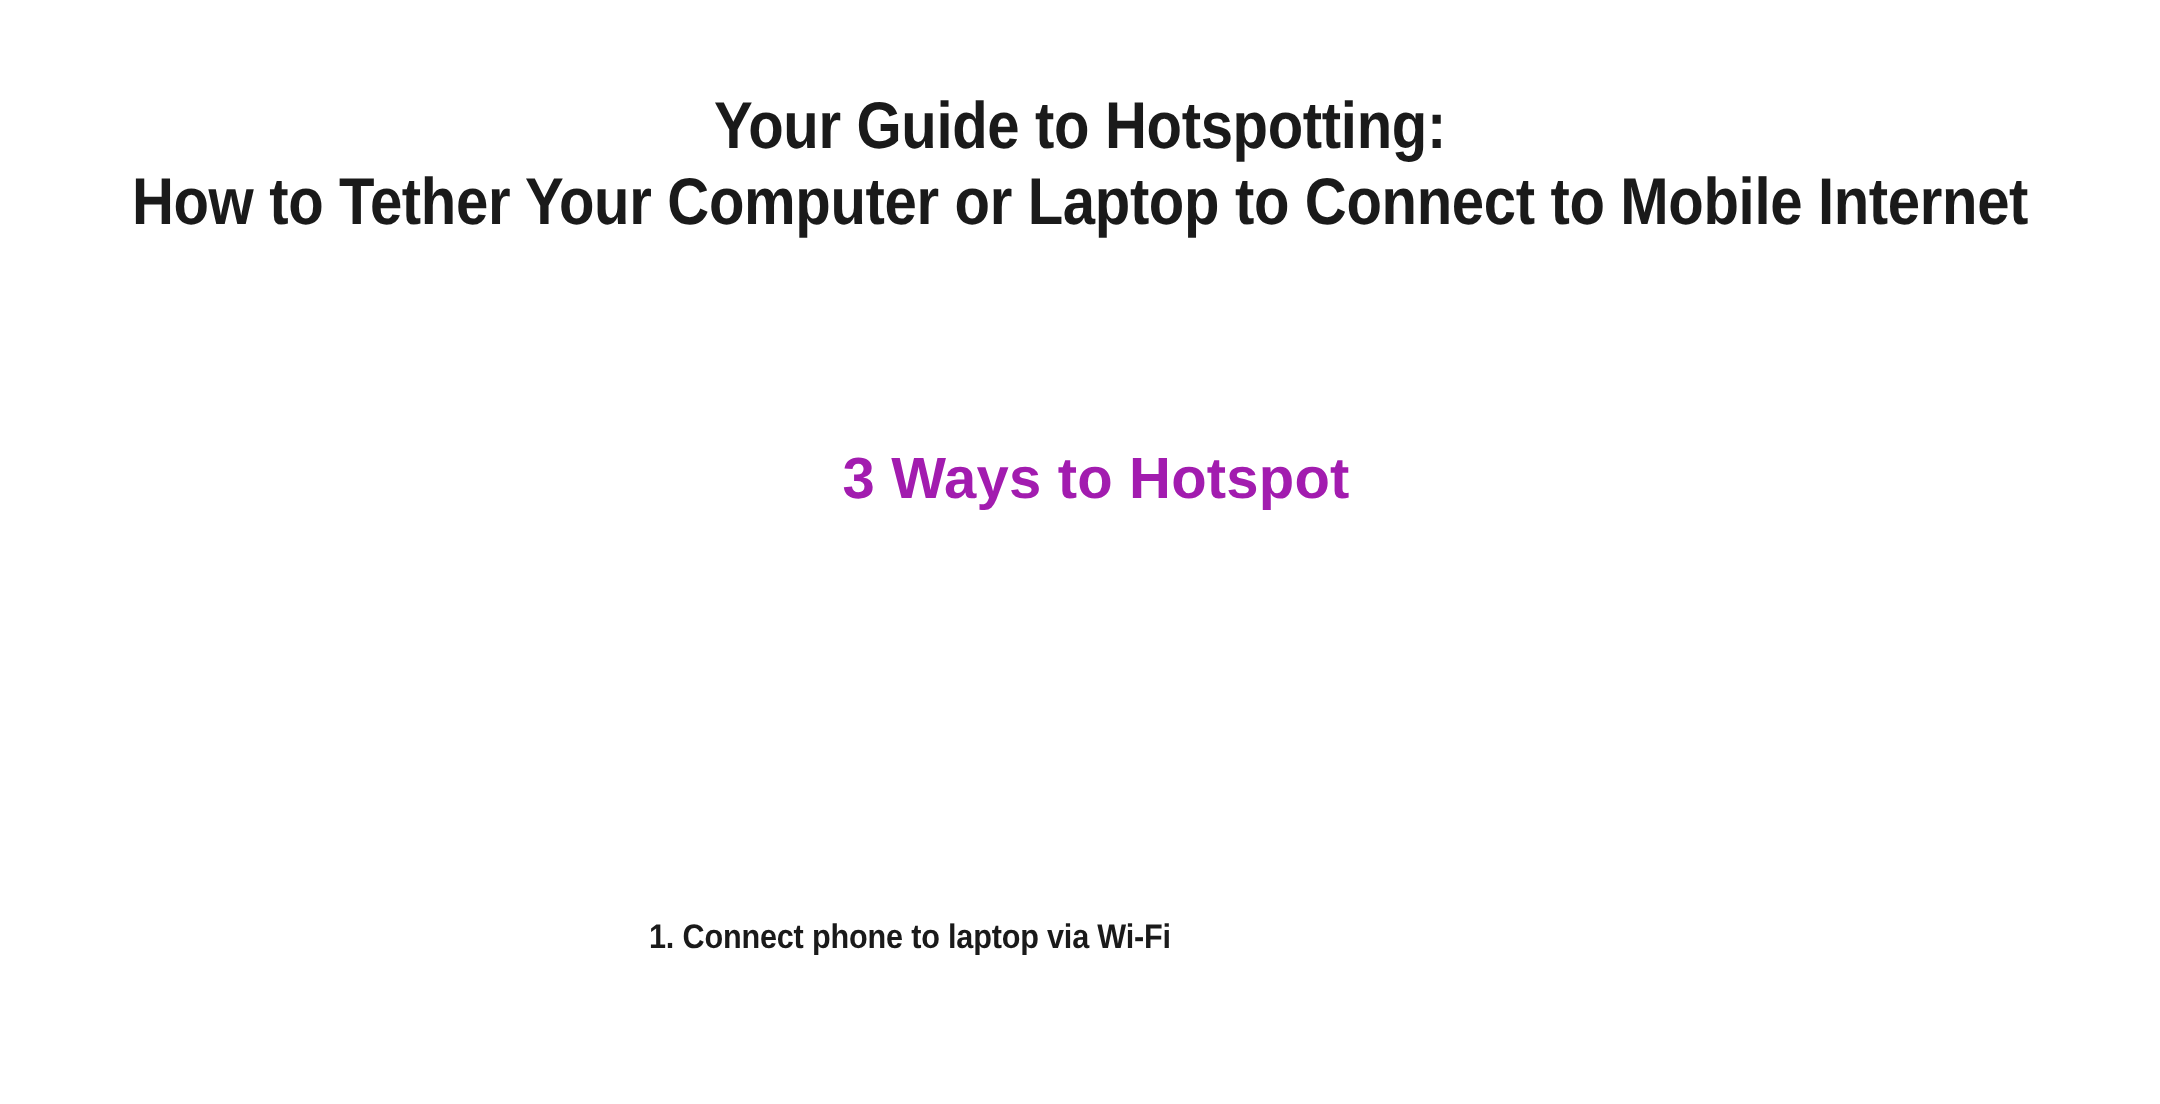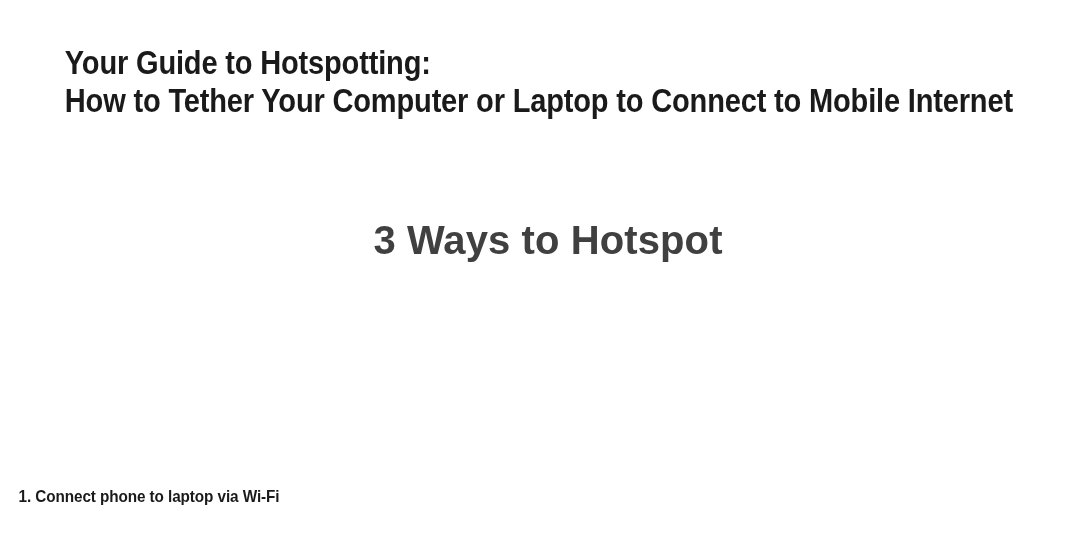--- a/index.html
+++ b/index.html
@@ -22,20 +22,21 @@
     overflow: hidden;
     margin: 0 auto;
   }
 
   
   .title-block {
     position: absolute;
     left: 0;
     top: 44px;
     width: 1080px;
+    text-align: center;
   }
   .title-line {
     display: block;
     font-family: "Liberation Sans Narrow", "Liberation Sans", sans-serif;
     font-weight: 700;
     font-size: 33px;
     line-height: 38px;
     letter-spacing: -0.2px;
     color: #1a1a1a;
     transform: scaleX(0.88);
@@ -52,24 +53,24 @@
     left: 0;
     top: 222px;
     width: 1080px;
     text-align: center;
     padding-left: 16px;
     box-sizing: border-box;
   }
   .section-heading span {
     font-family: "Liberation Sans", sans-serif;
     font-weight: 700;
-    font-size: 40px;
+    font-size: 29px;
     line-height: 36px;
     letter-spacing: 0.1px;
-    color: #404040;
+    color: #a21caf;
     white-space: nowrap;
   }
 
   
   .illustrations {
     position: absolute;
     left: 0;
     top: 282px;
     width: 1080px;
     height: 188px;
@@ -81,24 +82,24 @@
   .illustration-slot {
     width: 344px;
     height: 188px;
     background: transparent;
   }
 
   
   .captions {
     position: absolute;
     left: 0;
-    top: 486px;
+    top: 458px;
     width: 909px;
     display: flex;
-    flex-direction: column;
+    flex-direction: row;
     align-items: flex-start;
   }
   .caption {
     flex: 1 1 0;
     text-align: center;
     padding: 0 4px;
     box-sizing: border-box;
   }
   .caption span {
     display: inline-block;

